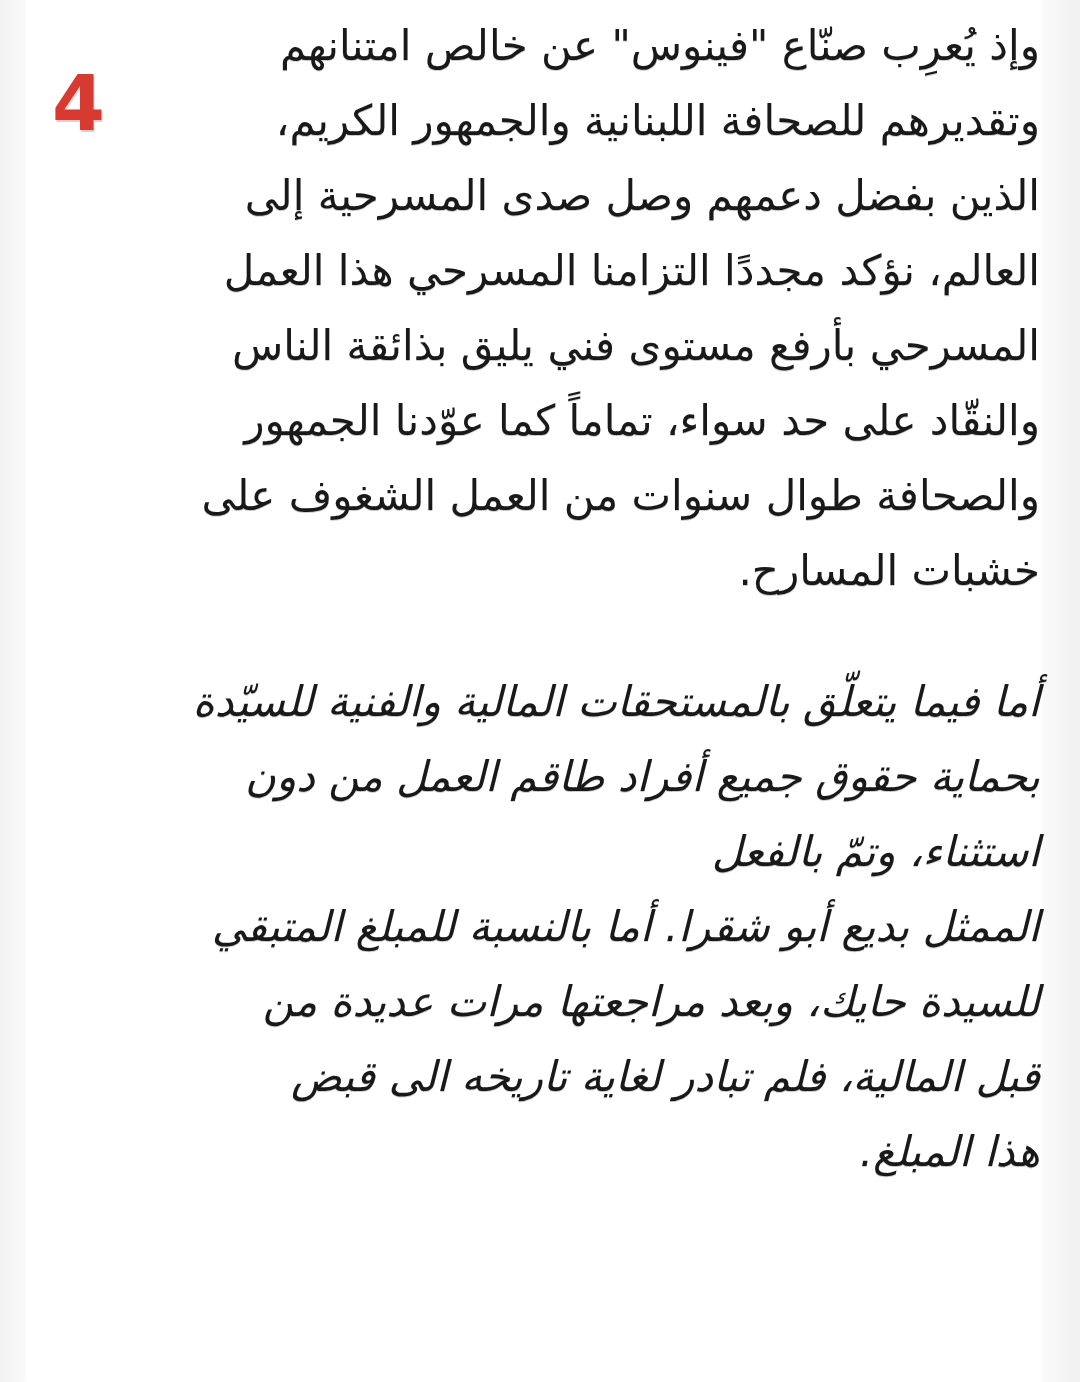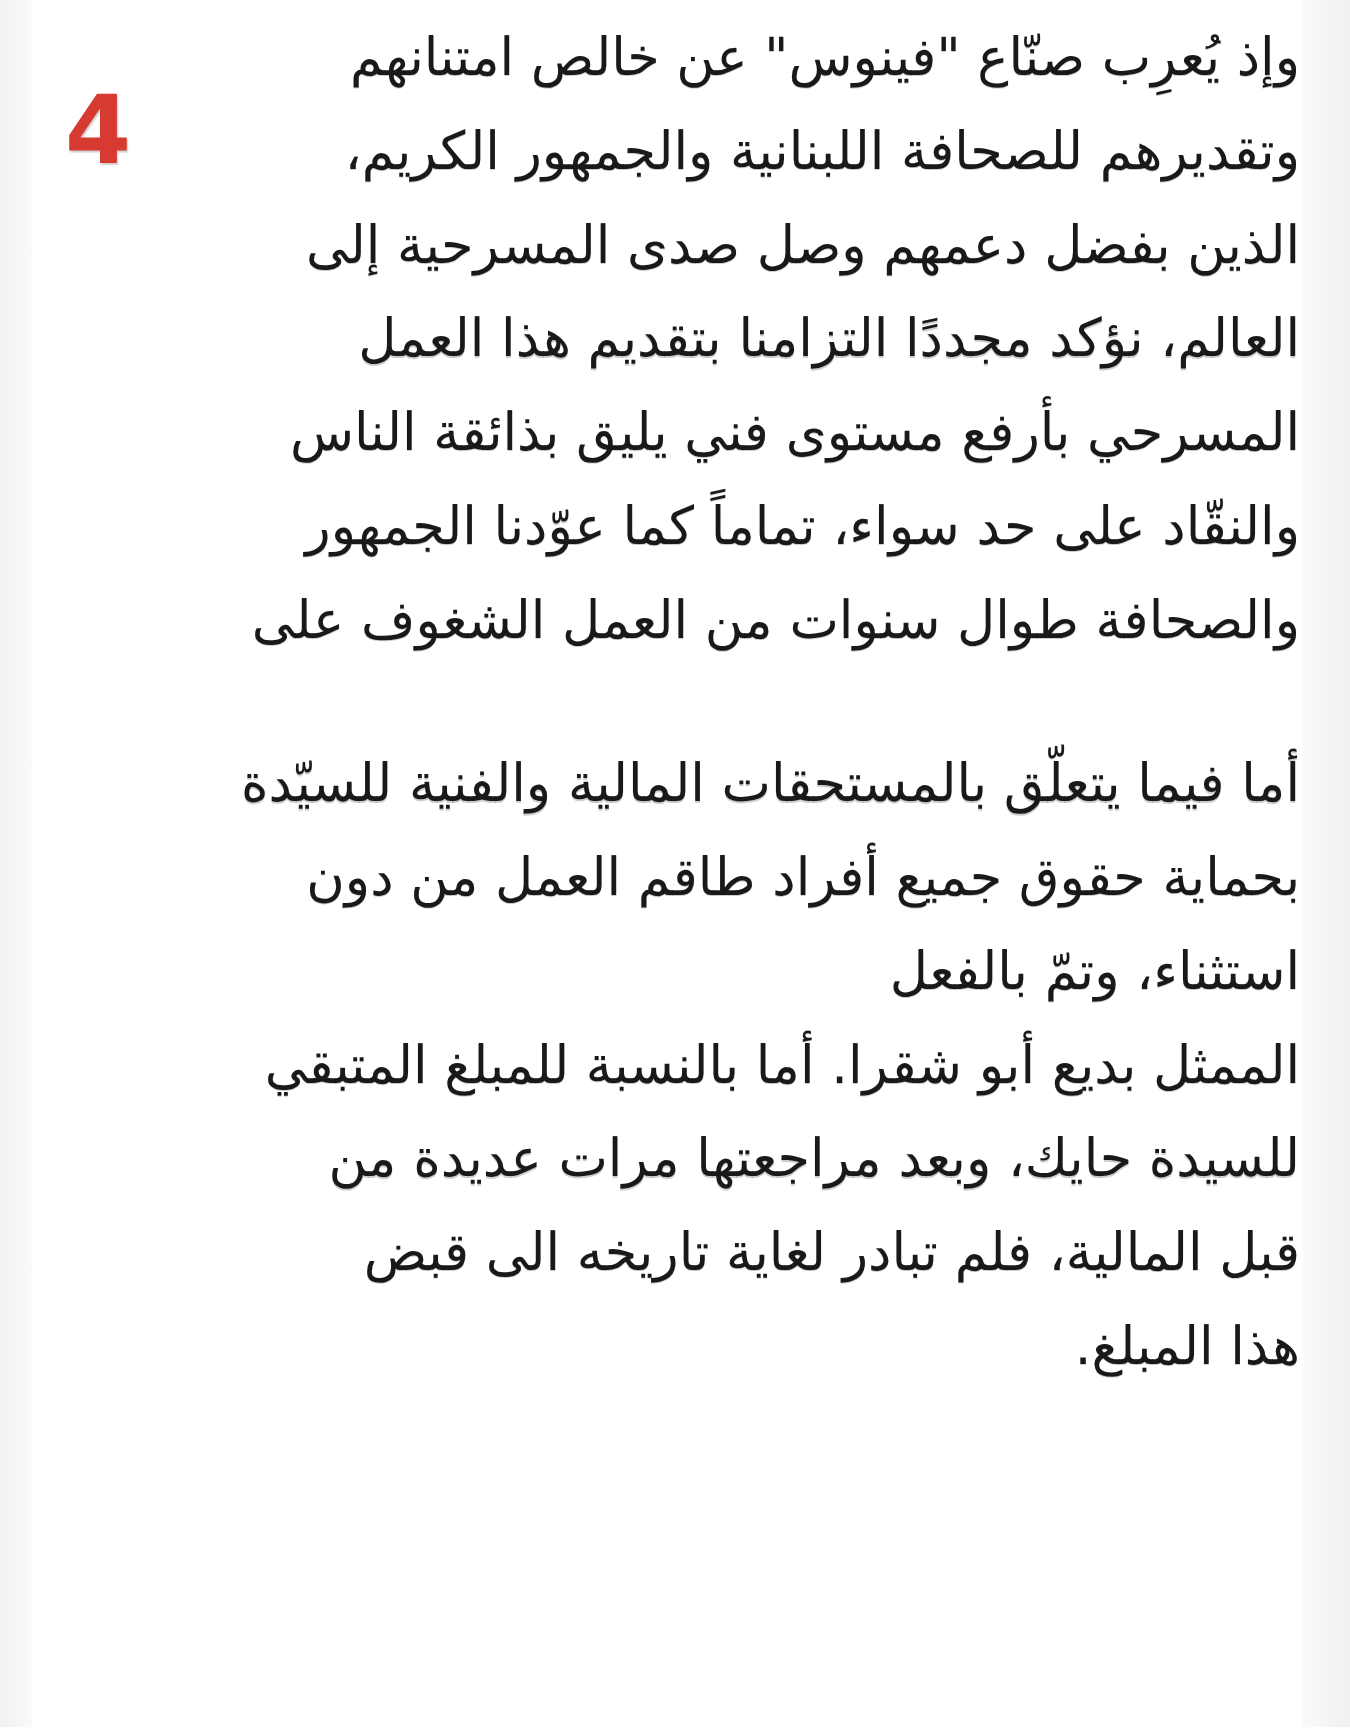--- a/index.html
+++ b/index.html
@@ -47,21 +47,21 @@
     right: 40px;
     left: 66px;
     direction: rtl;
     text-align: right;
     color: #191919;
     font-size: 42px;
     line-height: 75px;
     font-weight: 500;
   }
   .para { margin: 0; }
-  .para + .para { margin-top: 56px; }
+  .para + .para { margin-top: 56px; font-style: italic; }
   .line {
     white-space: nowrap;
     text-shadow: 0 1px 0 rgba(60,60,60,0.25);
   }
 </style>
 </head>
 <body>
 
 <div class="page">
 
@@ -69,24 +69,25 @@
   <div class="edge right"></div>
 
   <div class="page-number" style="color:#d63a31">4</div>
 
   <div class="text-block">
 
     <div class="para">
       <div class="line">وإذ يُعرِب صنّاع  "فينوس" عن خالص امتنانهم</div>
       <div class="line">وتقديرهم للصحافة اللبنانية والجمهور الكريم،</div>
       <div class="line">الذين بفضل دعمهم وصل صدى المسرحية إلى</div>
-      <div class="line">العالم، نؤكد مجددًا التزامنا بتقديم هذا العمل</div>
+      <div class="line">العالم، نؤكد مجددًا التزامنا المسرحي هذا العمل</div>
       <div class="line">المسرحي بأرفع مستوى فني يليق بذائقة الناس</div>
       <div class="line">والنقّاد على حد سواء، تماماً كما عوّدنا الجمهور</div>
       <div class="line">والصحافة طوال سنوات من العمل الشغوف على</div>
+      <div class="line">خشبات المسارح.</div>
     </div>
 
     <div class="para">
       <div class="line">أما فيما يتعلّق بالمستحقات المالية والفنية للسيّدة</div>
       <div class="line">بحماية حقوق جميع أفراد طاقم العمل من دون</div>
       <div class="line">استثناء، وتمّ بالفعل</div>
       <div class="line">الممثل بديع أبو شقرا. أما بالنسبة للمبلغ المتبقي</div>
       <div class="line">للسيدة حايك، وبعد مراجعتها مرات عديدة من</div>
       <div class="line">قبل المالية، فلم تبادر لغاية تاريخه الى قبض</div>
       <div class="line">هذا المبلغ.</div>

